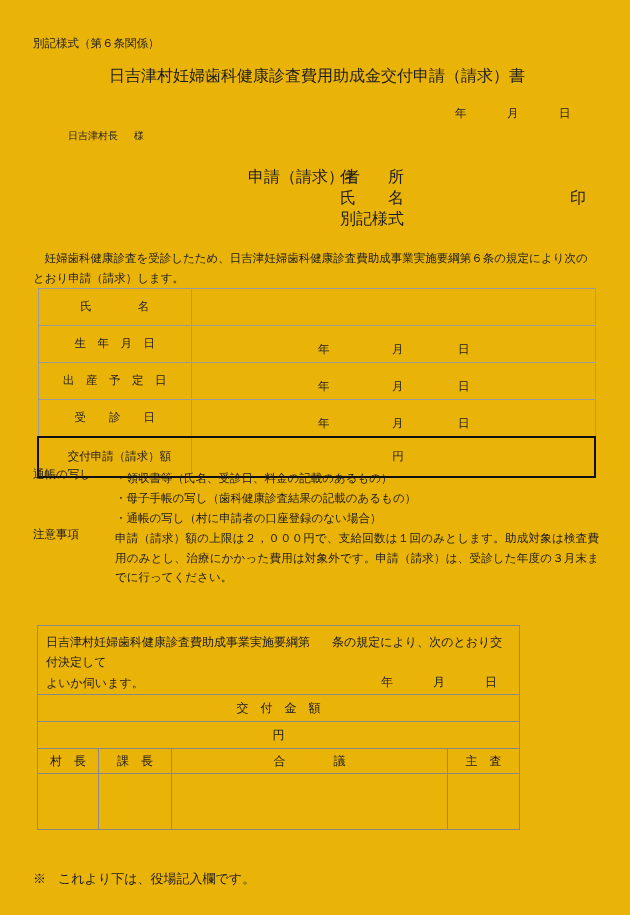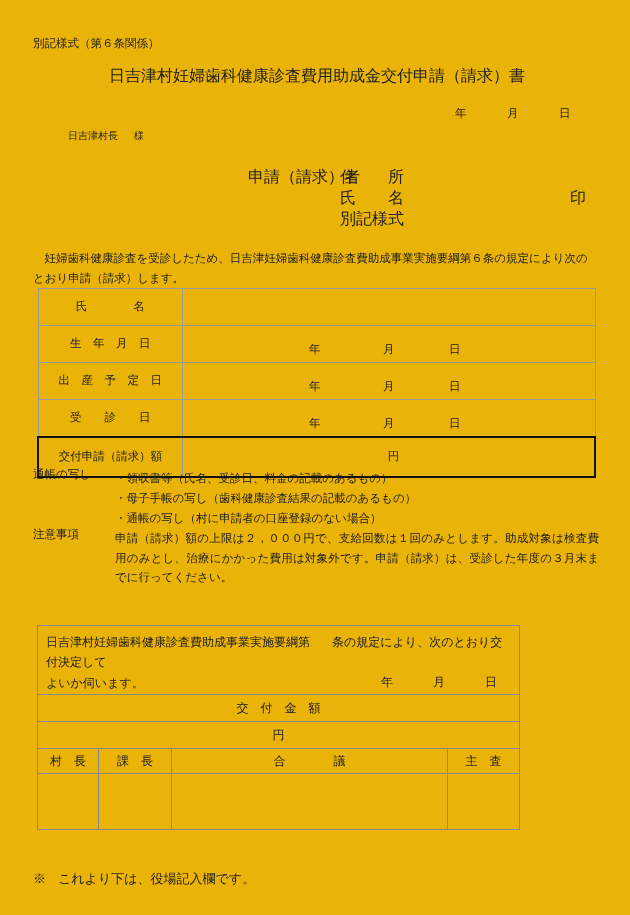--- a/index.html
+++ b/index.html
@@ -107,20 +107,21 @@
   .main-table td.label {
     width: 143px;
     text-align: center;
   }
   .main-table td.value {
     position: relative;
   }
   .main-table tr.emph td {
     border: 2.2px solid #111111;
     height: 38px;
+    padding-left: 9px;
   }
   .main-table tr.emph td.label { border-right-width: 1px; border-right-color: #9a9a9a; }
   .main-table tr.emph td.value { border-left-width: 1px; border-left-color: #9a9a9a; }
 
   .ymd {
     position: absolute;
     left: 0;
     top: 50%;
     transform: translateY(-50%);
     width: 100%;

